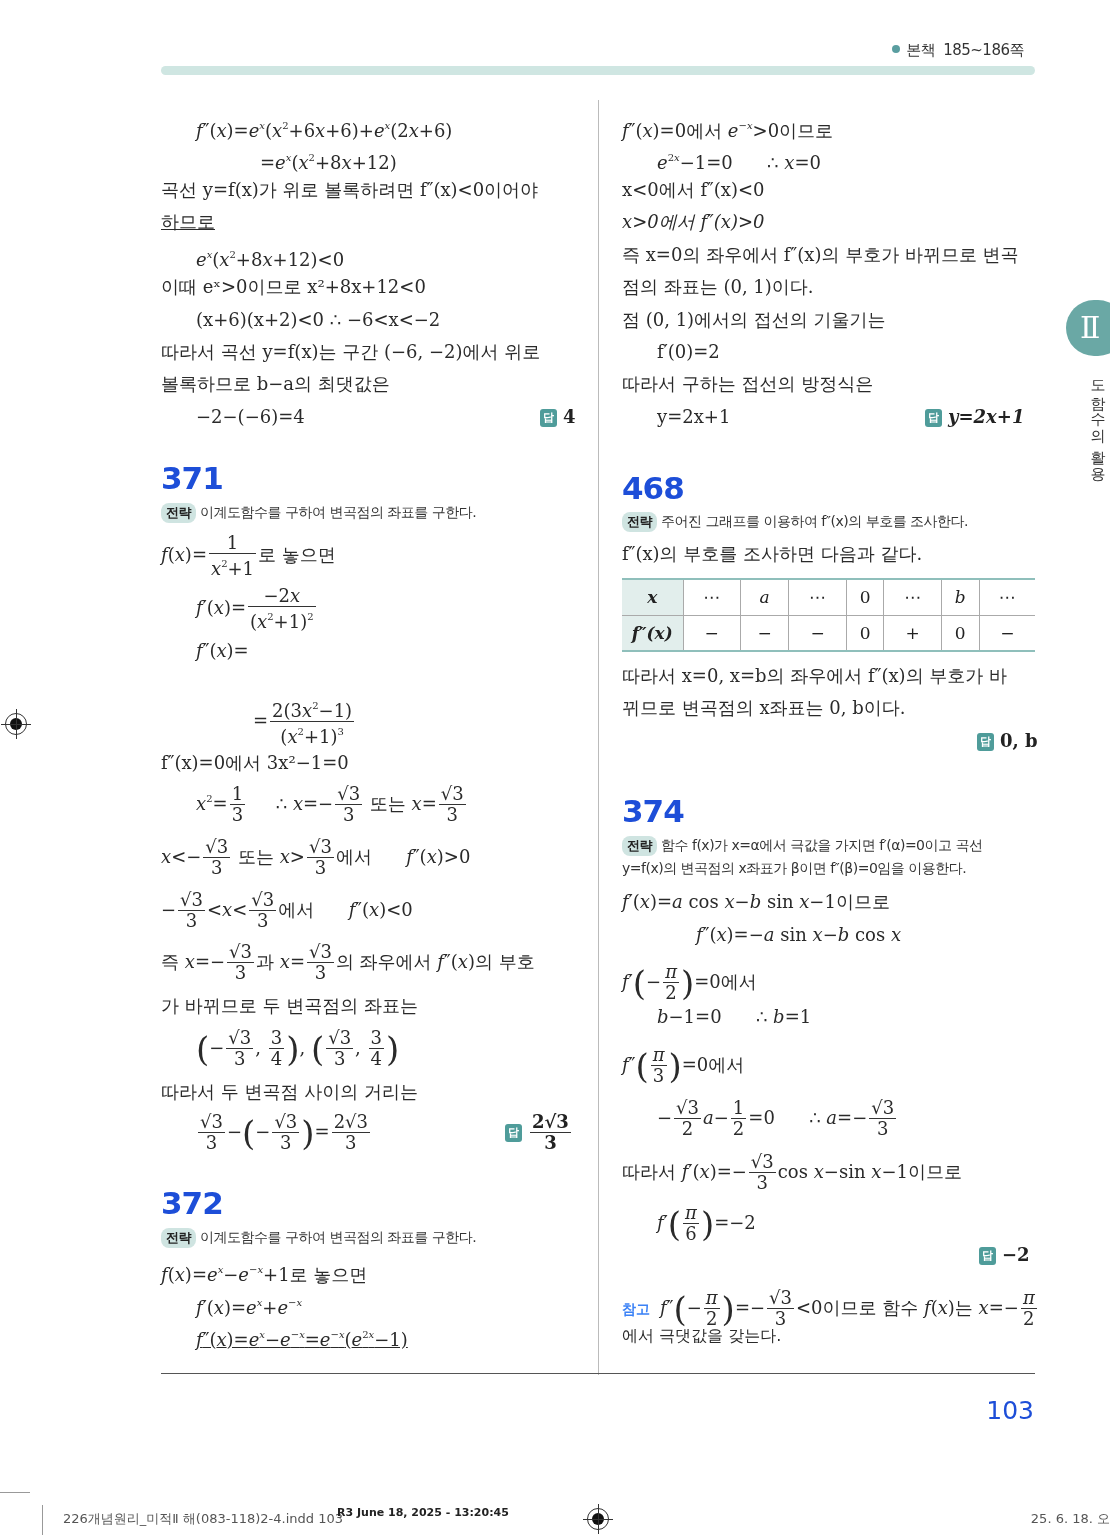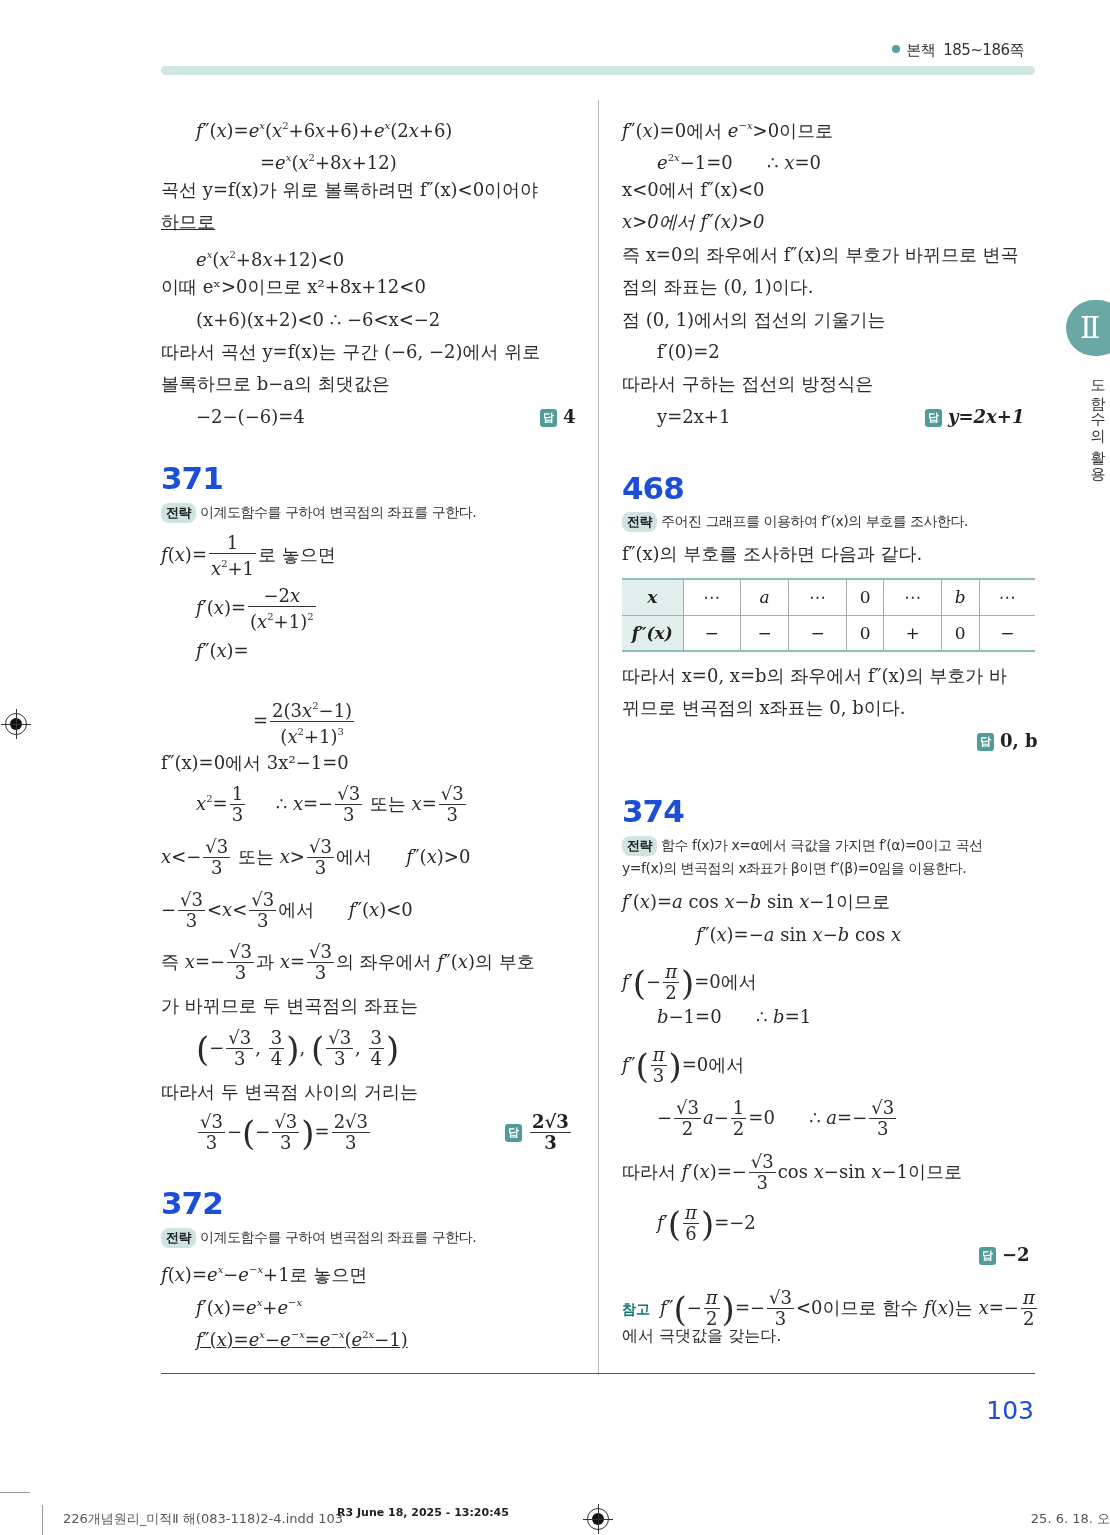--- a/index.html
+++ b/index.html
@@ -45,21 +45,21 @@
 
   .footer-line { left: 0; top: 1492px; width: 30px; height: 1px; background: #999; }
   .footer-vline { left: 42px; top: 1505px; width: 1px; height: 30px; background: #999; }
   .footer-file { left: 63px; top: 1510px; font-family: "DejaVu Sans", sans-serif; font-size: 13px; color: #555; }
   .footer-stamp { left: 337px; top: 1506px; font-family: "DejaVu Sans", sans-serif; font-size: 11px; font-weight: bold; color: #222; }
   .footer-date { right: 0; top: 1510px; font-family: "DejaVu Sans", sans-serif; font-size: 13px; color: #555; }
   .crop { width: 22px; height: 22px; border-radius: 50%; border: 1px solid #333; }
   .crop::before { content:""; position:absolute; left:4px; top:4px; width:12px; height:12px; border-radius:50%; background:#111; }
   .crop::after { content:""; position:absolute; left:-5px; top:10px; width:30px; height:1px; background:#333; }
   .crop .v { position:absolute; left:10px; top:-5px; width:1px; height:30px; background:#333; }
-  .note-tag { color: #0f766e; font-family: "DejaVu Sans", sans-serif; font-size: 14px; font-weight: bold; margin-right: 10px; }
+  .note-tag { color: #3b82f6; font-family: "DejaVu Sans", sans-serif; font-size: 14px; font-weight: bold; margin-right: 10px; }
 </style>
 </head>
 <body>
 
 <div class="abs ref">
   <span class="dot"></span><span>본책</span><span class="pages">185~186쪽</span>
 </div>
 <div class="abs topbar"></div>
 
 <div class="abs side-tab">Ⅱ</div>

